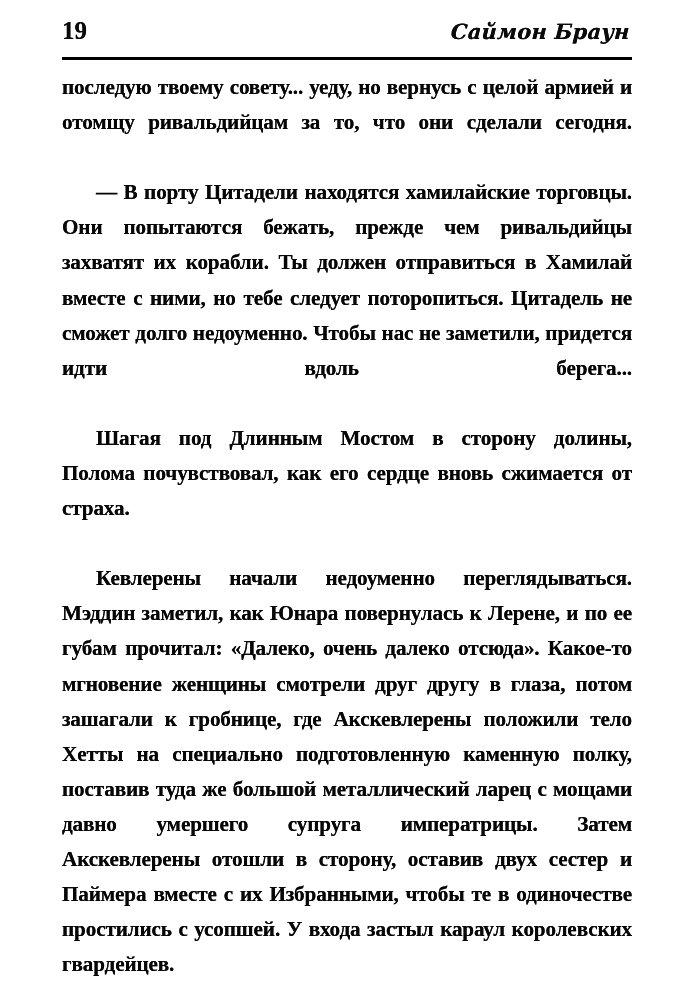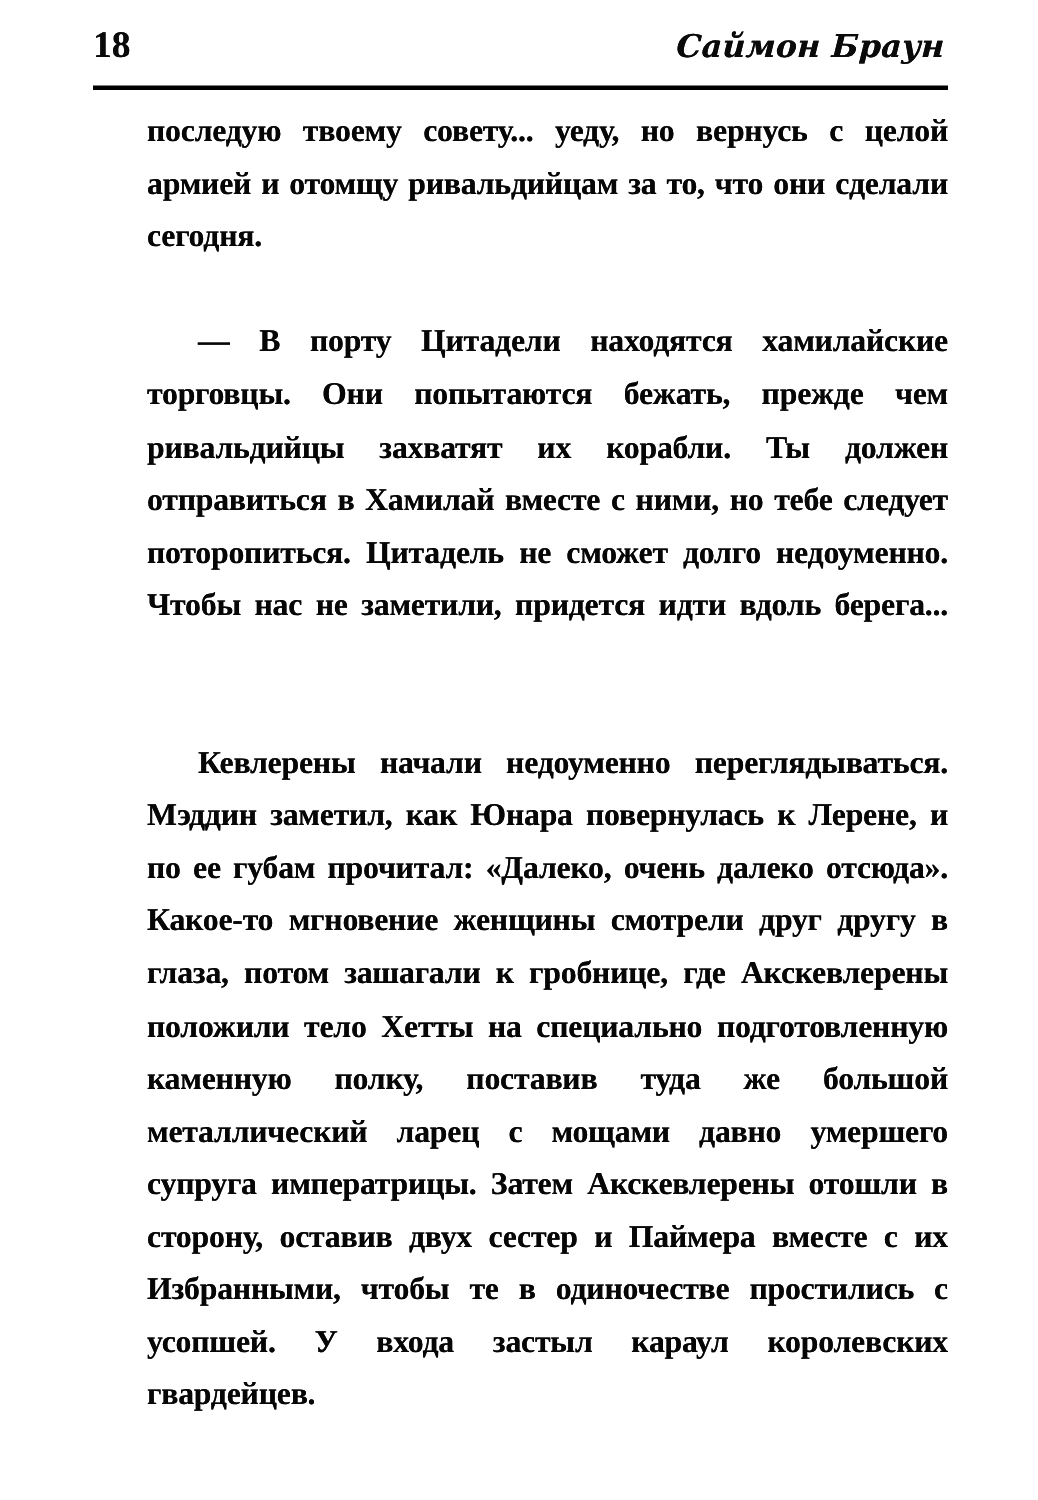--- a/index.html
+++ b/index.html
@@ -103,45 +103,45 @@
   p.para.lastflush::after { content: none; }
 
   .section-gap {
     height: 35px;
   }
 
   
   .body-text p.para {
     font-family: "Liberation Serif", "DejaVu Serif", serif;
     text-shadow: 0 0 0.35px rgba(0,0,0,0.85);
-    margin-left: 36px;
   }
   .running-head .folio,
   .running-head .head-title {
     text-shadow: 0 0 0.4px rgba(0,0,0,0.9);
   }
 </style>
 </head>
 <body>
 
 <div class="page">
 
   <div class="running-head">
-    <span class="folio">18</span>
+    <span class="folio">19</span>
     <span class="head-title">Саймон Браун</span>
   </div>
 
   <div class="head-rule"></div>
 
   <div class="body-text">
 
     <p class="para noindent">последую твоему совету... уеду, но вернусь с целой армией и отомщу ривальдийцам за то, что они сделали сегодня.</p>
 
     <p class="para indent">— В порту Цитадели находятся хамилайские торговцы. Они попытаются бежать, прежде чем ривальдийцы захватят их корабли. Ты должен отправиться в Хамилай вместе с ними, но тебе следует поторопиться. Цитадель не сможет долго недоуменно. Чтобы нас не заметили, придется идти вдоль берега...</p>
 
+    <p class="para indent lastflush">Шагая под Длинным Мостом в сторону долины, Полома почувствовал, как его сердце вновь сжимается от страха.</p>
 
     <div class="section-gap"></div>
 
     <p class="para indent">Кевлерены начали недоуменно переглядываться. Мэддин заметил, как Юнара повернулась к Лерене, и по ее губам прочитал: «Далеко, очень далеко отсюда». Какое-то мгновение женщины смотрели друг другу в глаза, потом зашагали к гробнице, где Акскевлерены положили тело Хетты на специально подготовленную каменную полку, поставив туда же большой металлический ларец с мощами давно умершего супруга императрицы. Затем Акскевлерены отошли в сторону, оставив двух сестер и Паймера вместе с их Избранными, чтобы те в одиночестве простились с усопшей. У входа застыл караул королевских гвардейцев.</p>
 
   </div>
 
 </div>
 
 </body></html>

